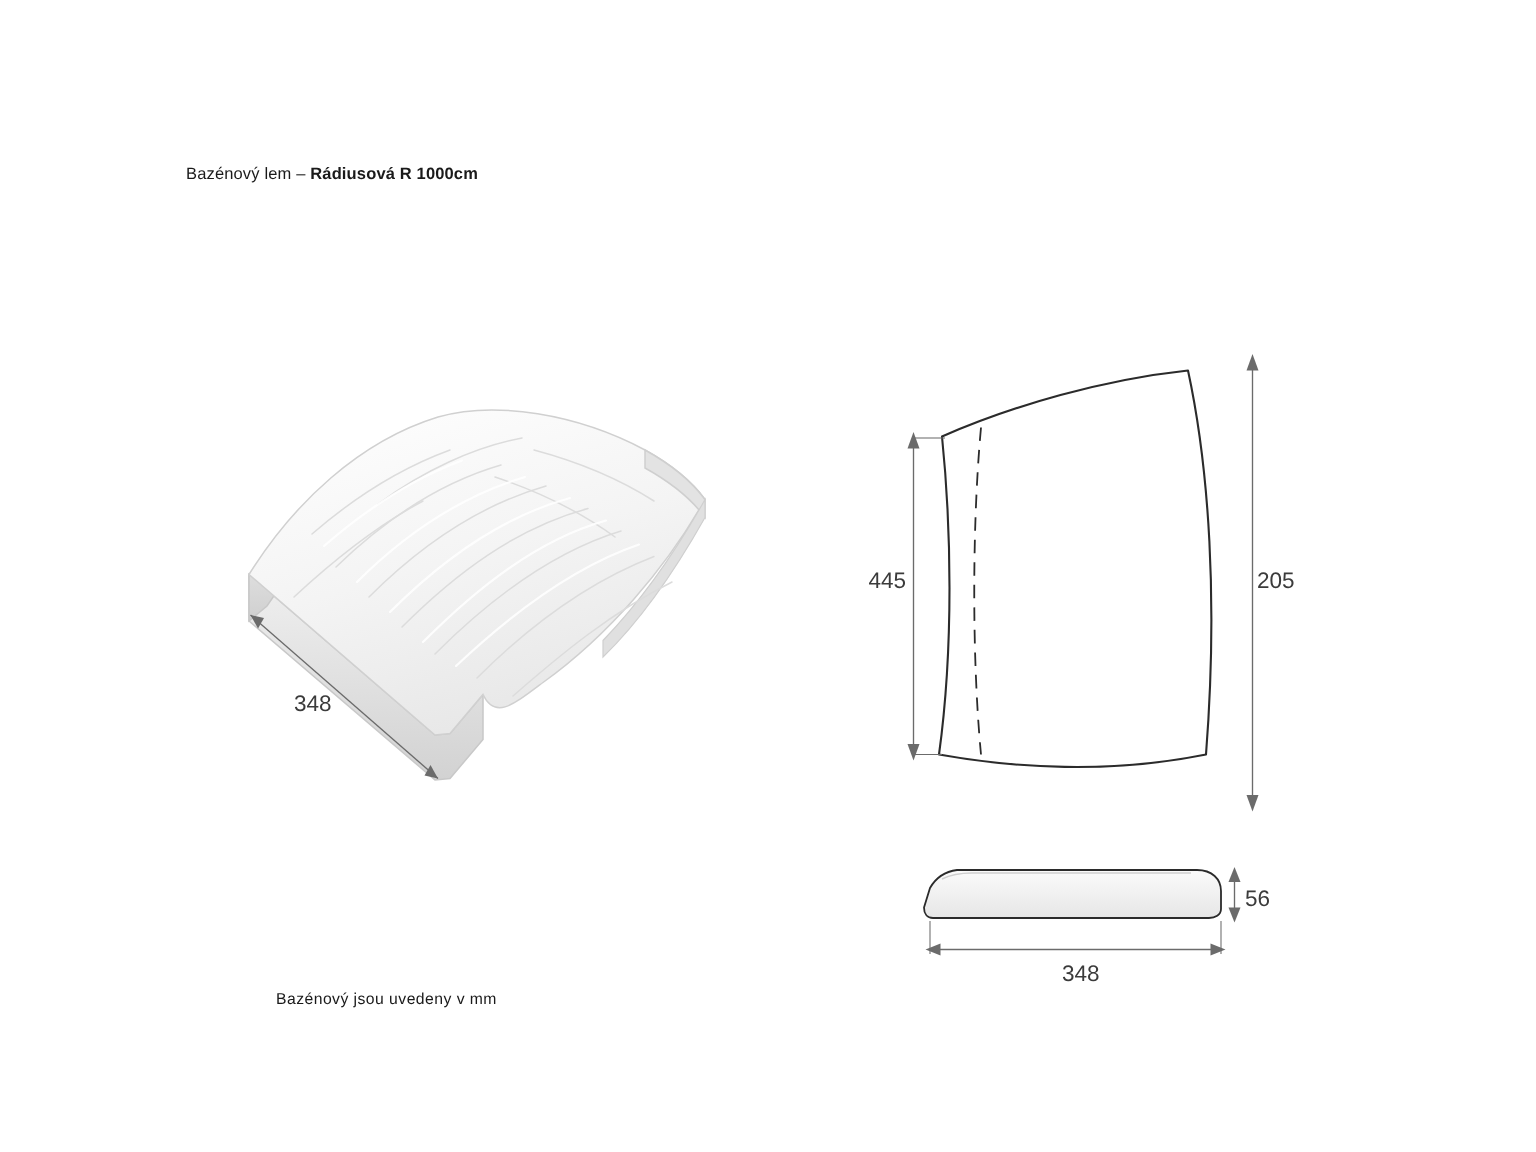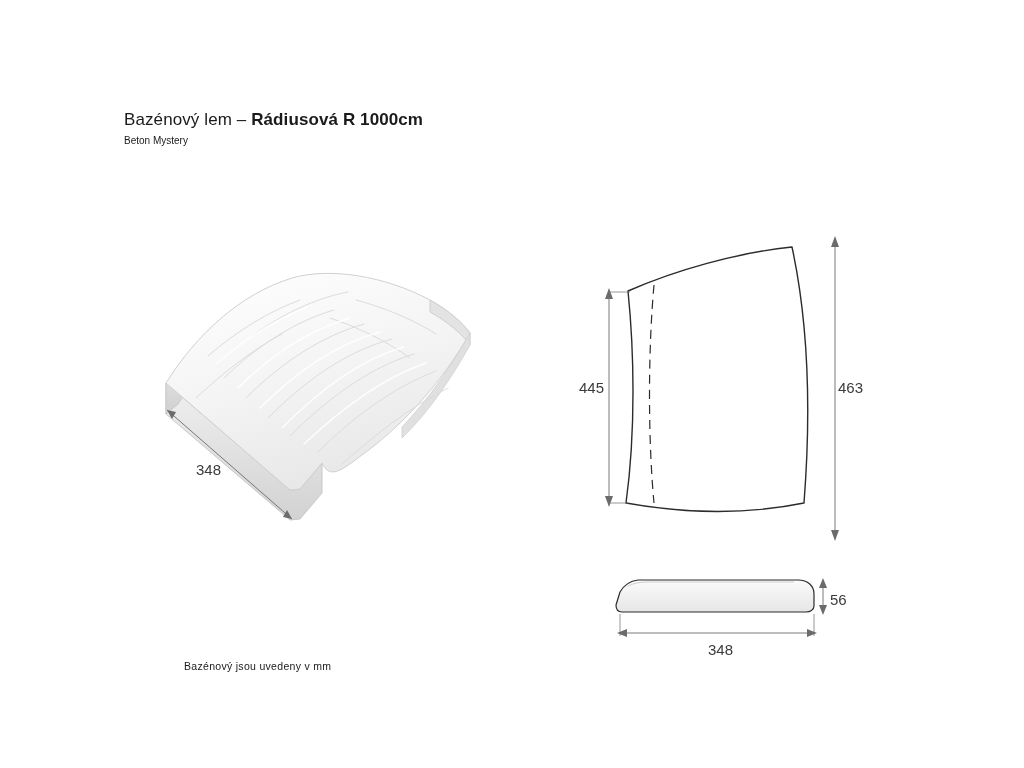--- a/index.html
+++ b/index.html
@@ -20,21 +20,21 @@
     inset: 0;
     background: #ffffff;
   }
   
   .title-block {
     position: absolute;
     left: 124px;
     top: 110px;
   }
   .title-line {
-    font-size: 17px;
+    font-size: 11px;
     letter-spacing: 0.1px;
     white-space: nowrap;
     line-height: 1.2;
   }
   .title-normal { font-weight: 400; }
   .title-strong { font-weight: 700; }
   .subtitle {
     margin-top: 5px;
     font-size: 10px;
     font-weight: 400;
@@ -67,21 +67,20 @@
   }
   svg { display: block; }
 </style>
 </head>
 <body>
 
 <div class="sheet">
 
   <div class="title-block">
     <div class="title-line"><span class="title-normal">Bazénový lem – </span><span class="title-strong">Rádiusová R 1000cm</span></div>
-    <div class="subtitle">Beton Mystery</div>
   </div>
 
   <svg class="drawing" viewBox="0 0 1024 768" width="1024" height="768">
 
     <defs>
       <linearGradient id="topFaceGrad" x1="0" y1="0" x2="0.4" y2="1">
         <stop offset="0%" stop-color="#ffffff"></stop>
         <stop offset="55%" stop-color="#f4f4f4"></stop>
         <stop offset="100%" stop-color="#e8e8e8"></stop>
       </linearGradient>
@@ -192,21 +191,21 @@
         <line x1="620" y1="614" x2="620" y2="636" stroke-width="0.7"></line>
         <line x1="814" y1="614" x2="814" y2="636" stroke-width="0.7"></line>
       </g>
     </g>
   </svg>
 
   <div class="dim-label" style="left:196px; top:461px;">348</div>
 
   <div class="dim-label" style="left:579px; top:379px;">445</div>
 
-  <div class="dim-label" style="left:838px; top:379px;">463</div>
+  <div class="dim-label" style="left:838px; top:379px;">205</div>
 
   <div class="dim-label" style="left:830px; top:591px;">56</div>
 
   <div class="dim-label" style="left:708px; top:641px;">348</div>
 
   <div class="footnote">Bazénový jsou uvedeny v  mm</div>
 
 </div>
 
 </body></html>

